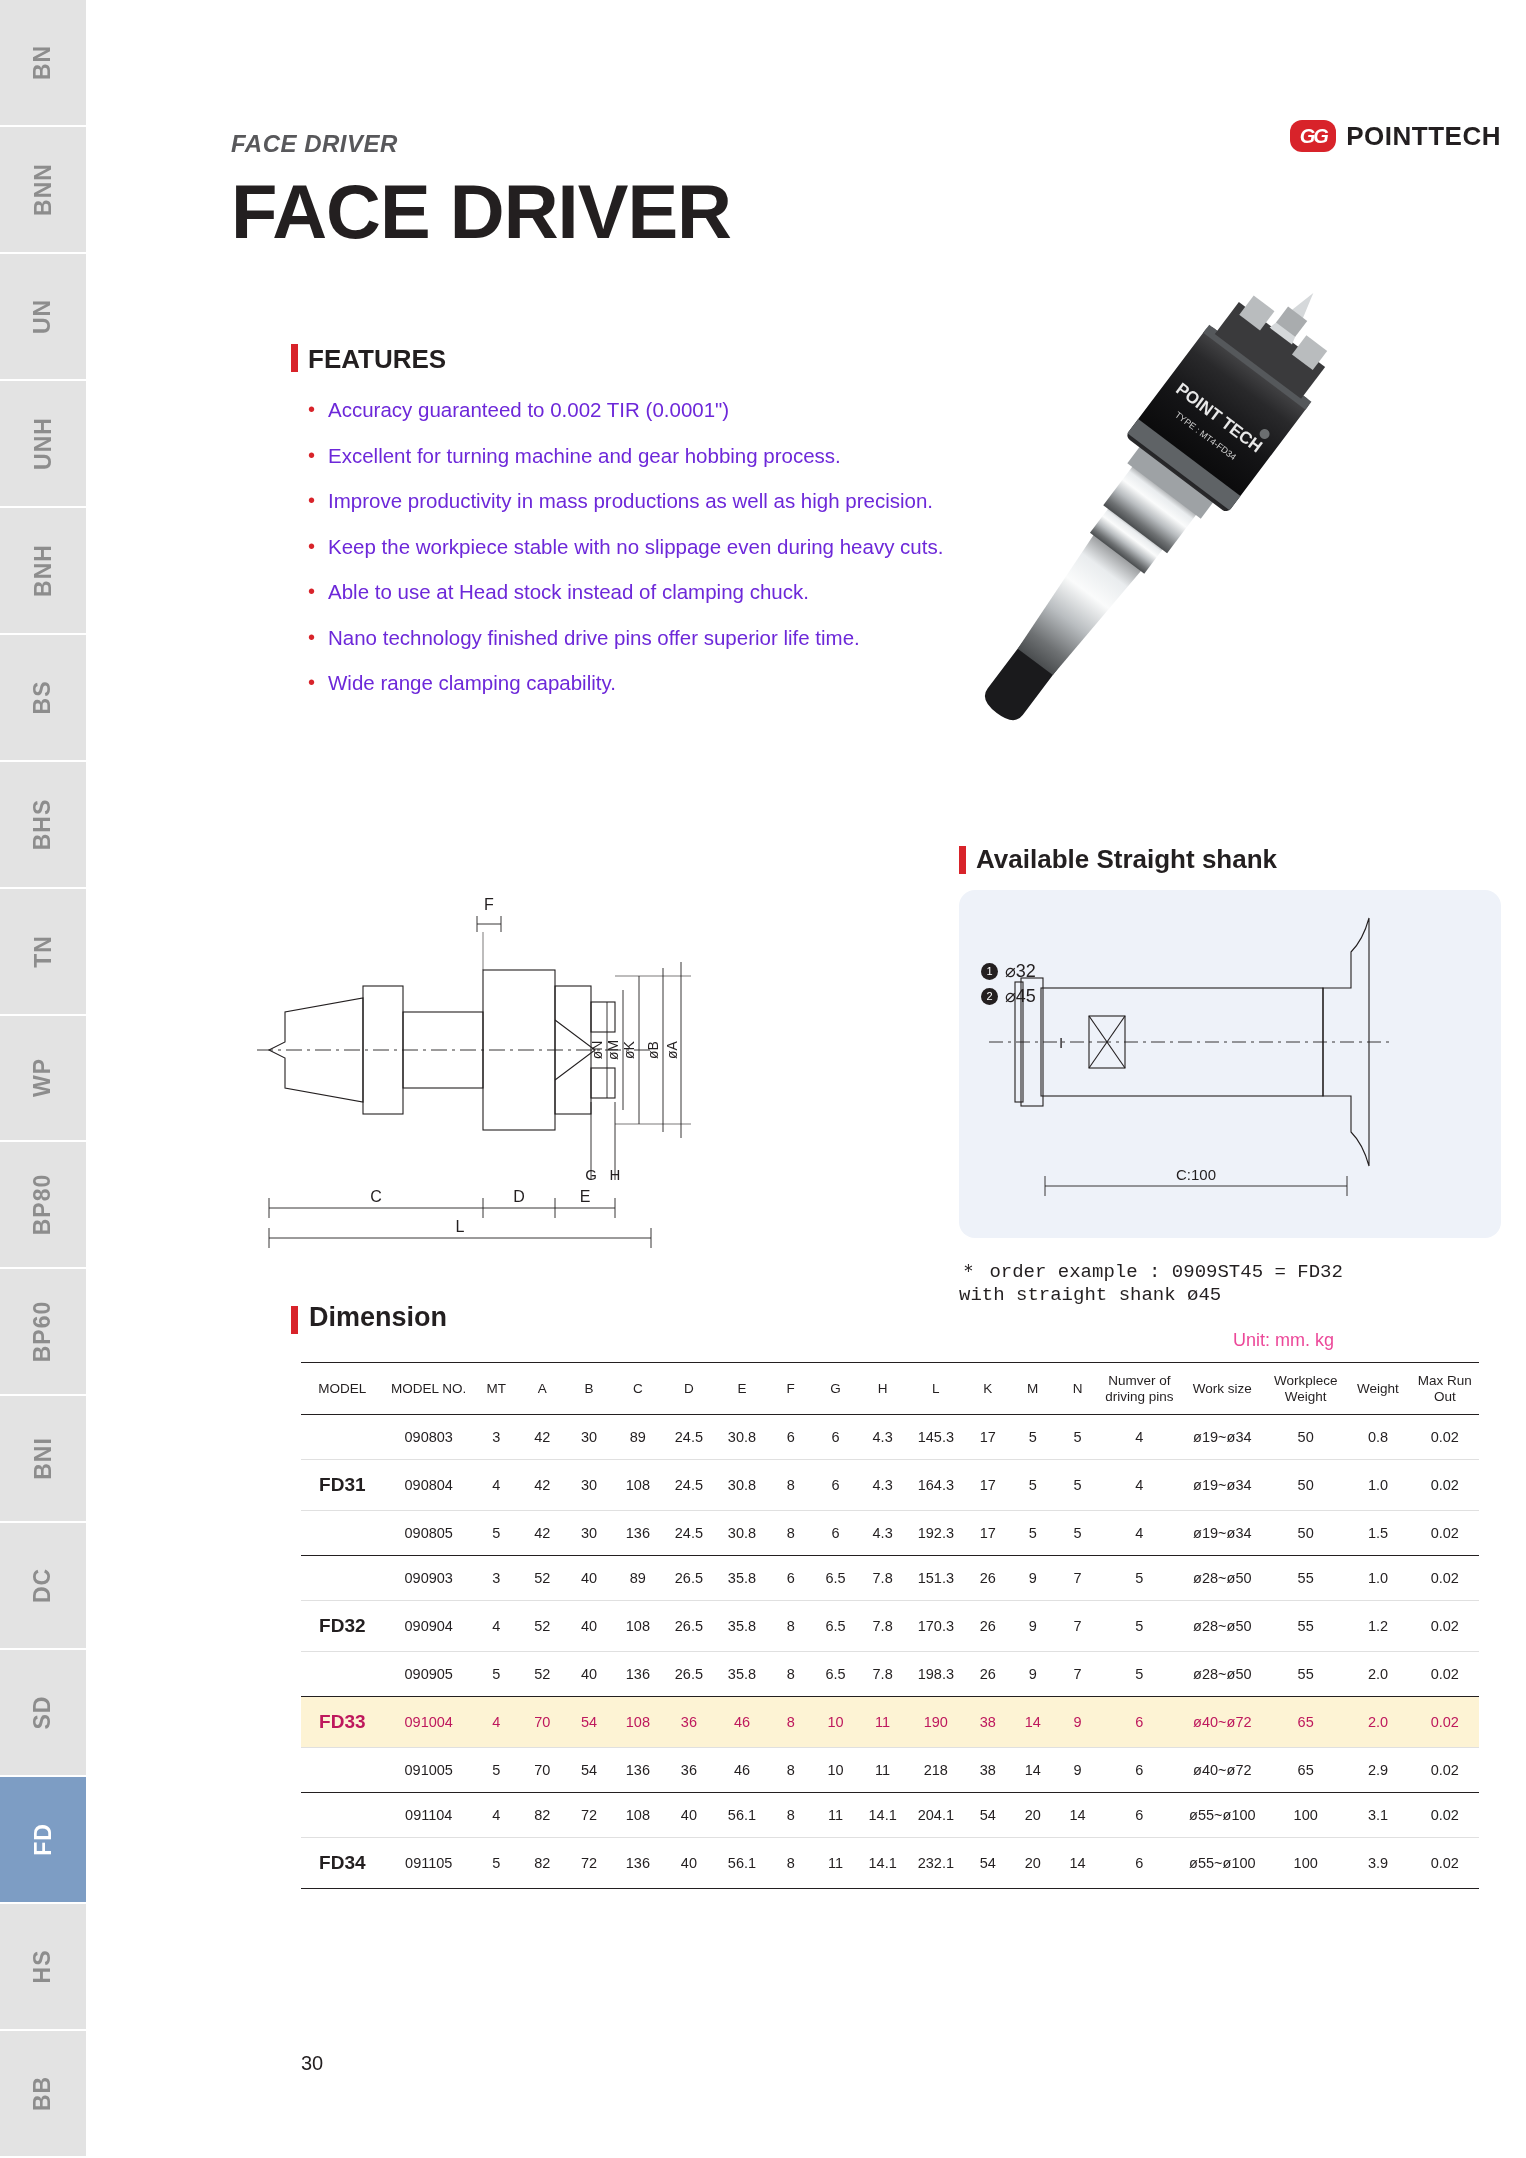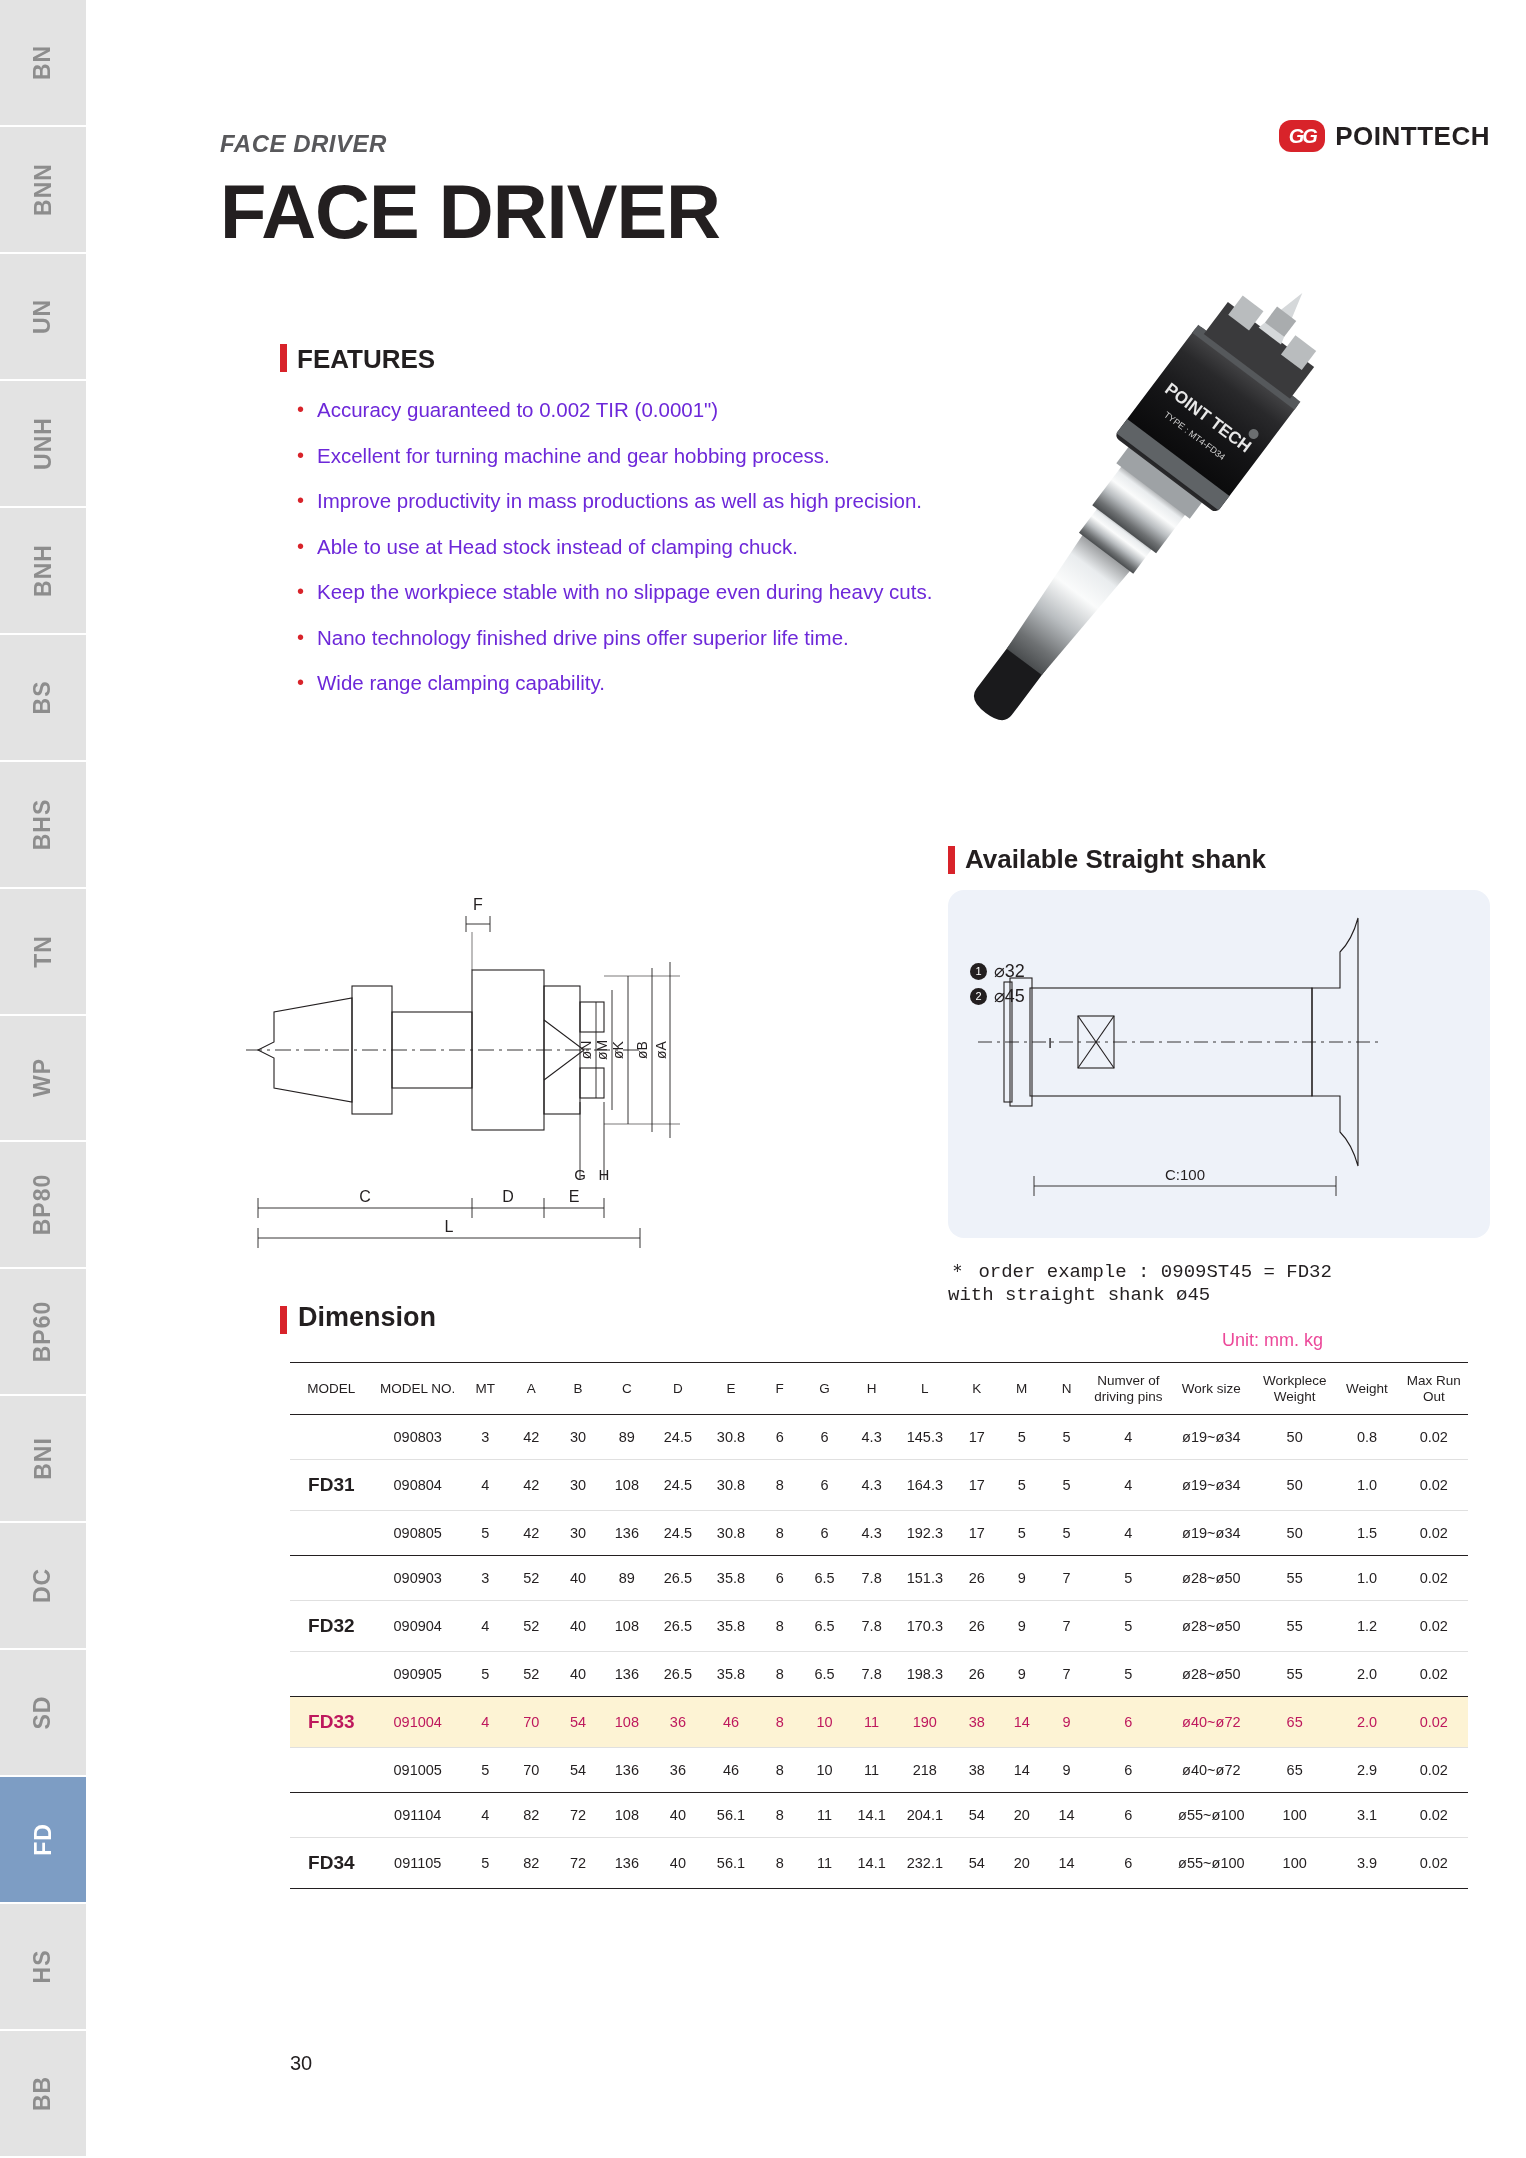--- a/index.html
+++ b/index.html
@@ -42,21 +42,21 @@
     white-space: nowrap;
   }
   .rail-tab.active {
     background: #7d9dc4;
     color: #ffffff;
   }
 
   
   #page {
     position: absolute;
-    left: 90px; top: 0;
+    left: 101px; top: 0;
     width: 1273px;
     height: 2158px;
   }
 
   
   #doc-header {
     position: absolute;
     left: 130px; top: 130px;
     width: 1270px;
   }
@@ -319,22 +319,22 @@
     </div>
     <div id="doc-title">FACE DRIVER</div>
   </div>
 
   <div class="red-bar" id="features-bar"></div>
   <div id="features-head">FEATURES</div>
   <ul id="features-list">
       <li>Accuracy guaranteed to 0.002 TIR (0.0001")</li>
       <li>Excellent for turning machine and gear hobbing process.</li>
       <li>Improve productivity in mass productions as well as high precision.</li>
+      <li>Keep the workpiece stable with no slippage even during heavy cuts.</li>
       <li>Able to use at Head stock instead of clamping chuck.</li>
-      <li>Keep the workpiece stable with no slippage even during heavy cuts.</li>
       <li>Nano technology finished drive pins offer superior life time.</li>
       <li>Wide range clamping capability.</li>
     </ul>
 
   <svg id="product-photo" viewBox="0 0 400 530">
     <defs>
       <linearGradient id="steel" x1="0" y1="0" x2="0" y2="1">
         <stop offset="0%" stop-color="#8e9092"></stop>
         <stop offset="18%" stop-color="#e9ecee"></stop>
         <stop offset="38%" stop-color="#fafbfb"></stop>

